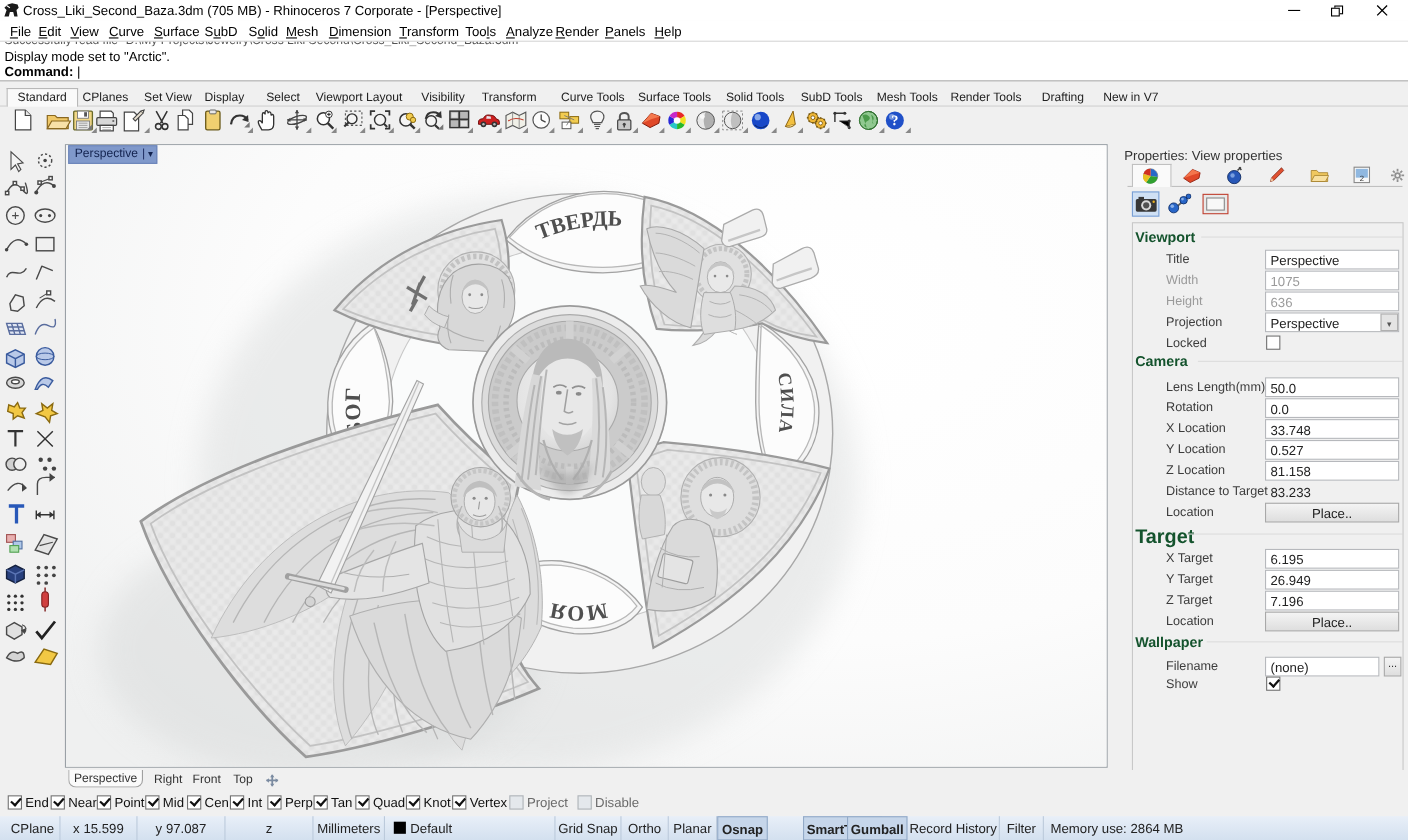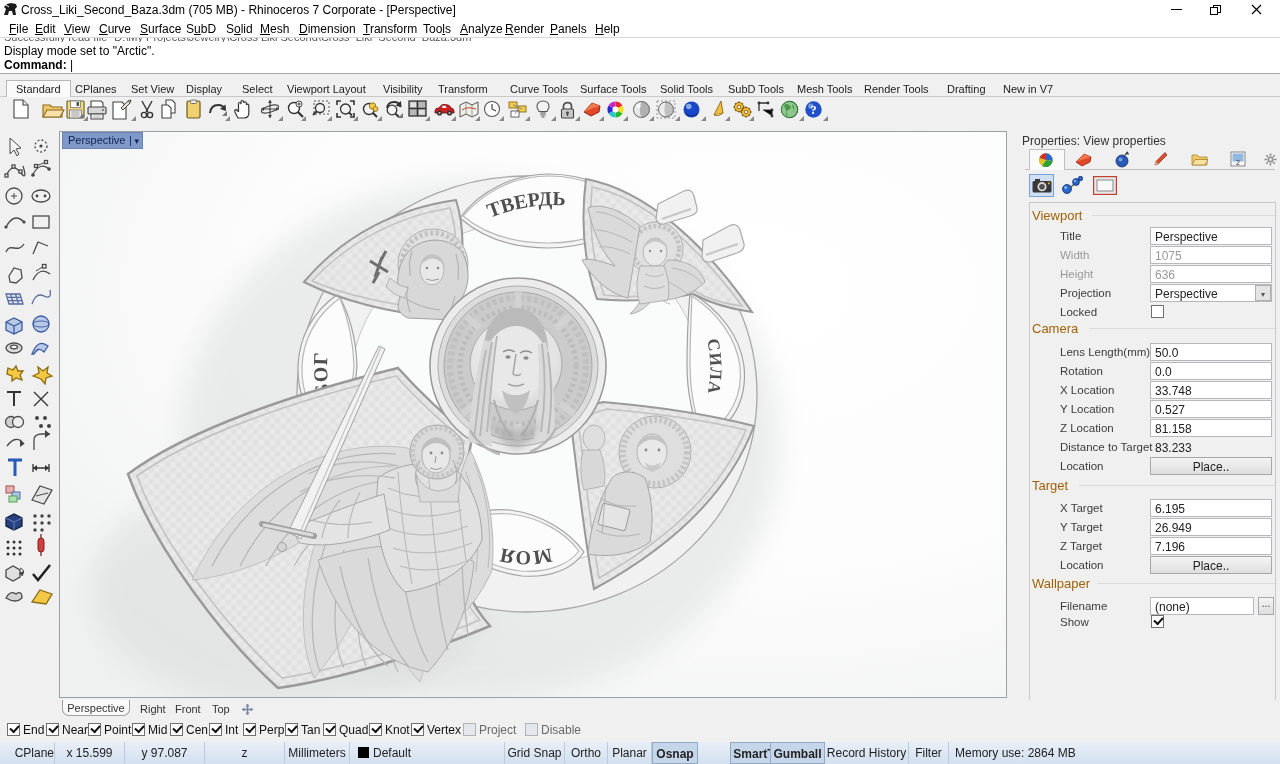--- a/index.html
+++ b/index.html
@@ -29,21 +29,21 @@
 #sidebar { left:0; top:124px; width:59px; height:576px; background:#f0f0f0; }
 
 #viewport { left:59px; top:131px; width:948px; height:567px; background:#fdfdfd; border:1px solid #9aa0a6; }
 #vplabel { left:2px; top:0px; background:#8099cb; color:#12224e; font-weight:normal; font-size:11px; padding:1px 3px 2px 5px; border:1px solid #6b84b8; }
 #vplabel .sep { display:inline-block; border-left:1px solid #26366a; margin-left:5px; padding-left:3px; font-size:9px; }
 
 #rpanel { left:1017px; top:124px; width:263px; height:594px; background:#f0f0f0; font-size:12px; color:#222; }
 .pr-row { position:absolute; left:13px; width:250px; height:19px; }
 .pr-label { position:absolute; left:30px; top:3px; font-size:11.5px; color:#3c3c3c; white-space:nowrap; }
 .pr-box { position:absolute; left:120px; top:0px; width:122px; height:18px; background:#ffffff; border:1px solid #b6b8bc; font-size:12px; color:#222; padding:2px 0 0 4px; }
-.pr-sect { position:absolute; left:15px; font-size:13px; color:#a16207; }
+.pr-sect { position:absolute; left:15px; font-size:13px; color:#14532d;font-weight:bold; }
 
 #vptabs { left:0; top:700px; width:1280px; height:17px; background:#f0f0f0; font-size:11px; color:#333; }
 #osnapbar { left:0; top:717px; width:1280px; height:25px; background:#f0f0f0; font-size:12px; color:#111; }
 #statusbar { left:0; top:742px; width:1280px; height:22px; background:linear-gradient(#e8eff8,#d3e0ef); font-size:12px; color:#222; }
 .st-cell { position:absolute; top:0; height:22px; border-right:1px solid #bccadb; padding-top:4px; text-align:center; }
 .st-on { background:#c6d6ea; border:1px solid #93aac7; font-weight:bold; }
 .cb { display:inline-block; width:13px; height:13px; background:#fff; border:1px solid #707070; vertical-align:-2px; position:relative; margin-right:3px; }
 .cb.ck:after { content:""; position:absolute; left:2px; top:1px; width:7px; height:4px; border-left:2px solid #111; border-bottom:2px solid #111; transform:rotate(-48deg); }
 </style>
 </head>
@@ -860,21 +860,21 @@
         <span class="pr-box">81.158</span>
       </div>
     <div class="pr-row abs" style="top:314px">
         <span class="pr-label">Distance to Target</span>
         <span class="pr-box" style="background:none;border-color:transparent">83.233</span>
       </div>
     <div class="pr-row abs" style="top:333px">
         <span class="pr-label">Location</span>
       <span class="pr-box" style="background:linear-gradient(#f4f4f4,#dedede);border-color:#a8a8a8;text-align:center;padding-left:0">Place..</span>
       </div>
-    <div class="pr-sect abs" style="top:354px;font-size:13px">Target</div>
+    <div class="pr-sect abs" style="top:354px;font-size:18px">Target</div>
     <div class="abs" style="left:62px;top:361px;width:196px;height:1px;background:#dcdcdc"></div>
     <div class="pr-row abs" style="top:375px">
         <span class="pr-label">X Target</span>
         <span class="pr-box">6.195</span>
       </div>
     <div class="pr-row abs" style="top:394px">
         <span class="pr-label">Y Target</span>
         <span class="pr-box">26.949</span>
       </div>
     <div class="pr-row abs" style="top:413px">
@@ -915,21 +915,21 @@
     <span class="abs" style="left:209px;top:6px"><span class="cb ck"></span>Int</span>
     <span class="abs" style="left:243px;top:6px"><span class="cb ck"></span>Perp</span>
     <span class="abs" style="left:285px;top:6px"><span class="cb ck"></span>Tan</span>
     <span class="abs" style="left:323px;top:6px"><span class="cb ck"></span>Quad</span>
     <span class="abs" style="left:369px;top:6px"><span class="cb ck"></span>Knot</span>
     <span class="abs" style="left:411px;top:6px"><span class="cb ck"></span>Vertex</span>
     <span class="abs" style="left:463px;top:6px;color:#6a6a6a"><span class="cb" style="background:#e4e8ec;border-color:#b0b4b8"></span>Project</span>
     <span class="abs" style="left:525px;top:6px;color:#6a6a6a"><span class="cb" style="background:#e4e8ec;border-color:#b0b4b8"></span>Disable</span>
   </div>
   <div id="statusbar" class="abs">
-    <span class="st-cell" style="left:0px;width:55px;text-align:right;padding-left:5px">CPlane</span>
+    <span class="st-cell" style="left:0px;width:55px;text-align:center;padding-left:5px">CPlane</span>
     <span class="st-cell" style="left:55px;width:70px">x 15.599</span>
     <span class="st-cell" style="left:125px;width:80px">y 97.087</span>
     <span class="st-cell" style="left:205px;width:80px">z</span>
     <span class="st-cell" style="left:285px;width:65px">Millimeters</span>
     <span class="st-cell" style="left:350px;width:155px;text-align:left;padding-left:8px"><span style="display:inline-block;width:11px;height:11px;background:#000;vertical-align:-1px;margin-right:4px"></span>Default</span>
     <span class="st-cell" style="left:505px;width:60px">Grid Snap</span>
     <span class="st-cell" style="left:565px;width:43px">Ortho</span>
     <span class="st-cell" style="left:608px;width:44px">Planar</span>
     <span class="st-cell st-on" style="left:652px;width:46px">Osnap</span>
     <span class="st-cell st-on" style="left:730px;width:72px">SmartTrack</span>

